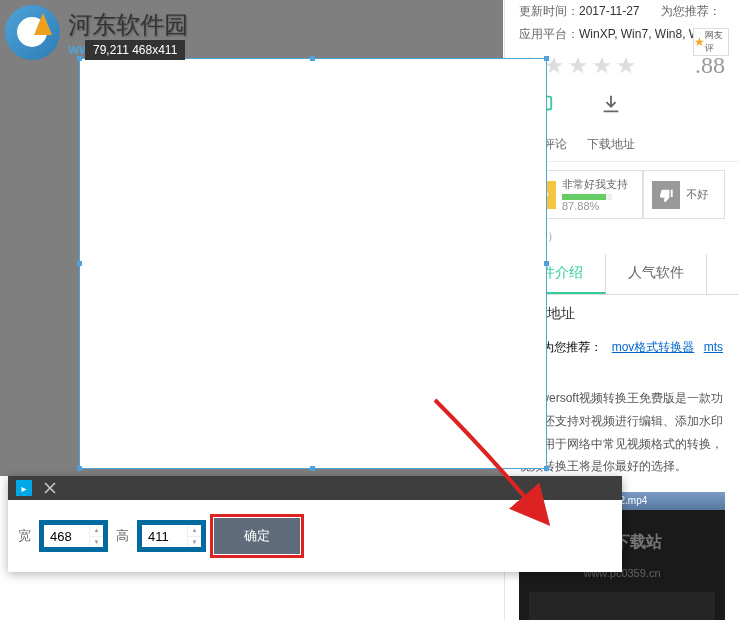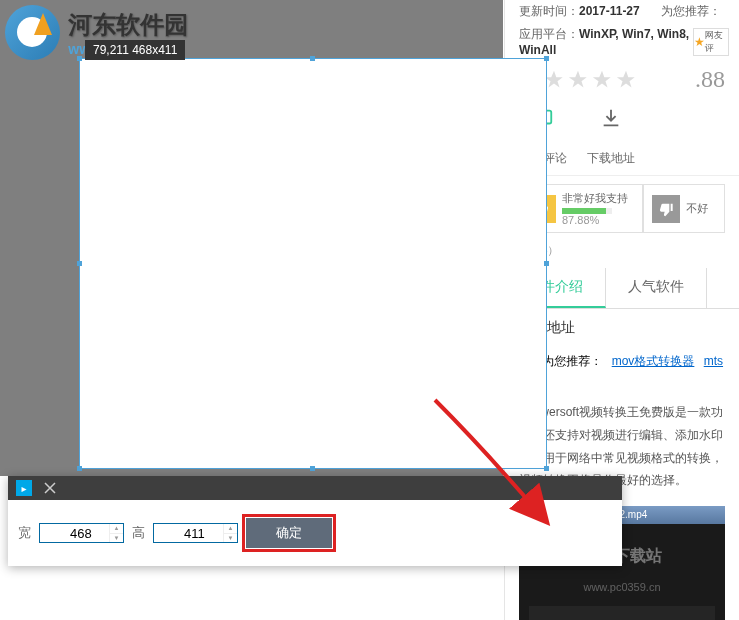--- a/index.html
+++ b/index.html
@@ -4,21 +4,21 @@
   <style>
     * { margin: 0; padding: 0; box-sizing: border-box; }
     body { font-family: "Microsoft YaHei", SimSun, Arial, sans-serif; font-size: 12px; width: 739px; height: 620px; background: #fff; position: relative; overflow: hidden; }
     
     
     .logo-area { position: absolute; top: 5px; left: 5px; z-index: 5; }
     .logo-img { width: 55px; height: 55px; background: linear-gradient(135deg, #4fa3d9, #2c7db5); border-radius: 50%; position: relative; display: inline-block; vertical-align: middle; }
     .logo-img::before { content: ""; position: absolute; width: 30px; height: 30px; background: #fff; border-radius: 50%; top: 12px; left: 12px; }
     .logo-img::after { content: ""; position: absolute; width: 18px; height: 22px; background: #f0a020; top: 8px; right: 8px; clip-path: polygon(0 100%, 50% 0, 100% 100%); }
     .logo-text { display: inline-block; vertical-align: middle; margin-left: 5px; }
-    .logo-title { font-size: 24px; color: #333; font-weight: bold; text-shadow: 1px 1px 2px rgba(0,0,0,0.3); }
+    .logo-title { font-size: 24px; color: #333; font-weight: normal; text-shadow: 1px 1px 2px rgba(0,0,0,0.3); }
     .logo-url { font-size: 14px; color: #4fa3d9; font-weight: bold; }
     
     
     .coord-badge { position: absolute; top: 40px; left: 85px; background: #333; color: #fff; padding: 3px 8px; font-size: 12px; z-index: 10; }
     
     
     .selection-rect { position: absolute; top: 58px; left: 79px; width: 468px; height: 411px; background: #fff; border: 1px solid #4fa3d9; z-index: 3; }
     .handle { position: absolute; width: 5px; height: 5px; background: #4fa3d9; }
     .handle.tl { top: -3px; left: -3px; }
     .handle.tm { top: -3px; left: 50%; margin-left: -3px; }
@@ -37,37 +37,37 @@
     
     
     .dialog { position: absolute; left: 8px; top: 476px; width: 614px; background: #fff; box-shadow: 0 2px 10px rgba(0,0,0,0.3); z-index: 20; }
     .dialog-header { background: #3e3e3e; color: #fff; height: 24px; display: flex; align-items: center; padding: 0 8px; }
     .dialog-icon { width: 16px; height: 16px; background: #00a8e8; margin-right: 8px; display: flex; align-items: center; justify-content: center; color: #fff; font-size: 10px; }
     .dialog-title { flex: 1; font-size: 12px; }
     .dialog-close { width: 20px; height: 20px; display: flex; align-items: center; justify-content: center; cursor: pointer; color: #ccc; }
     .dialog-close svg { width: 12px; height: 12px; }
     .dialog-body { padding: 18px 10px; display: flex; align-items: center; gap: 8px; }
     .dim-label { color: #666; font-size: 13px; }
-    .dim-input-wrap { display: flex; border: 1px solid #0369a1; height: 20px; padding-left: 24px; }
+    .dim-input-wrap { display: flex; border: 5px solid #0369a1; height: 32px; }
     .dim-input { border: none; width: 45px; padding: 0 6px; font-size: 13px; outline: none; }
     .spinner { display: flex; flex-direction: column; width: 14px; border-left: 1px solid #eee; }
     .spinner-btn { flex: 1; display: flex; align-items: center; justify-content: center; cursor: pointer; color: #999; font-size: 6px; }
     .spinner-btn:first-child { border-bottom: 1px solid #eee; }
     .preset-select { flex: 1; border: 1px solid #ccc; height: 26px; padding: 0 10px; display: flex; align-items: center; justify-content: space-between; margin-left: 20px; margin-right: 30px; color: #555; cursor: pointer; }
     .preset-select svg { width: 10px; height: 10px; color: #999; }
-    .confirm-btn { background: #5f6b7a; color: #fff; border: none; width: 86px; height: 30px; cursor: pointer; font-size: 13px; outline: 3px solid #d22; outline-offset: 1px; }
+    .confirm-btn { background: #5f6b7a; color: #fff; border: none; width: 86px; height: 36px; cursor: pointer; font-size: 13px; outline: 3px solid #d22; outline-offset: 1px; }
     
     
     .red-arrow { position: absolute; top: 390px; left: 425px; z-index: 25; pointer-events: none; }
     
     
     .sidebar { position: absolute; right: 0; top: 0; width: 235px; height: 620px; background: #fff; border-left: 1px solid #e5e5e5; }
     .info-row { padding: 3px 10px 3px 14px; font-size: 12px; color: #333; }
     .info-label { color: #666; }
-    .info-value { color: #333; font-weight: bold; }
+    .info-value { color: #333; }
     .info-link { color: #0066cc; }
     .star-row { padding: 6px 14px; display: flex; align-items: center; justify-content: space-between; }
     .stars { display: flex; gap: 2px; }
     .star { width: 22px; height: 22px; color: #ddd; }
     .star.filled { color: #f5a623; }
     .score { font-size: 24px; color: #999; font-family: Georgia; }
     .action-row { padding: 8px 14px; display: flex; gap: 20px; border-bottom: 1px solid #eee; }
     .action-item { display: flex; align-items: center; gap: 21px; color: #666; cursor: pointer; flex-direction: column; }
     .action-icon { width: 22px; height: 22px; }
     .vote-row { padding: 8px 14px; display: flex; }

